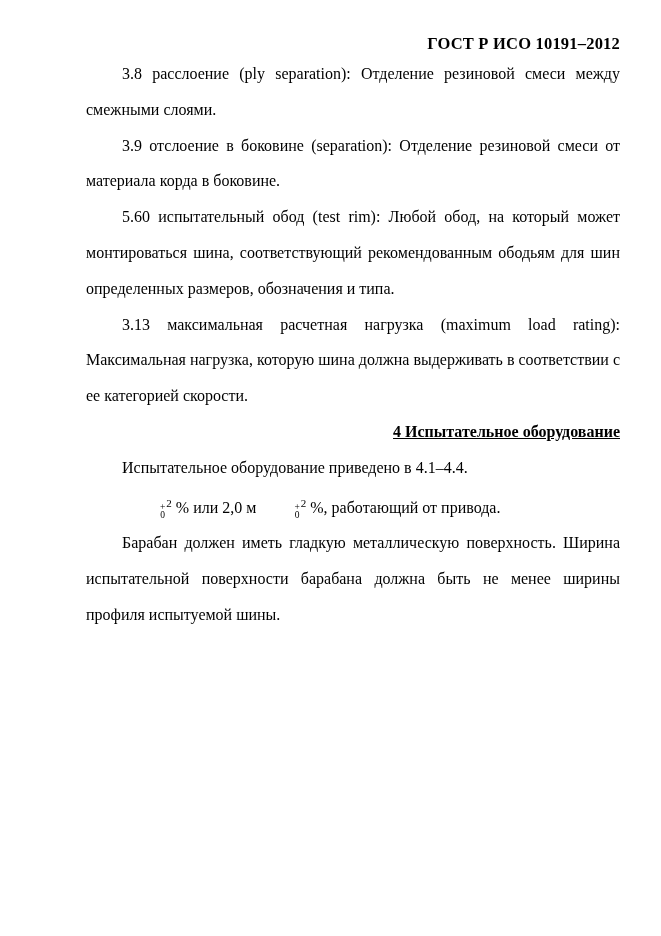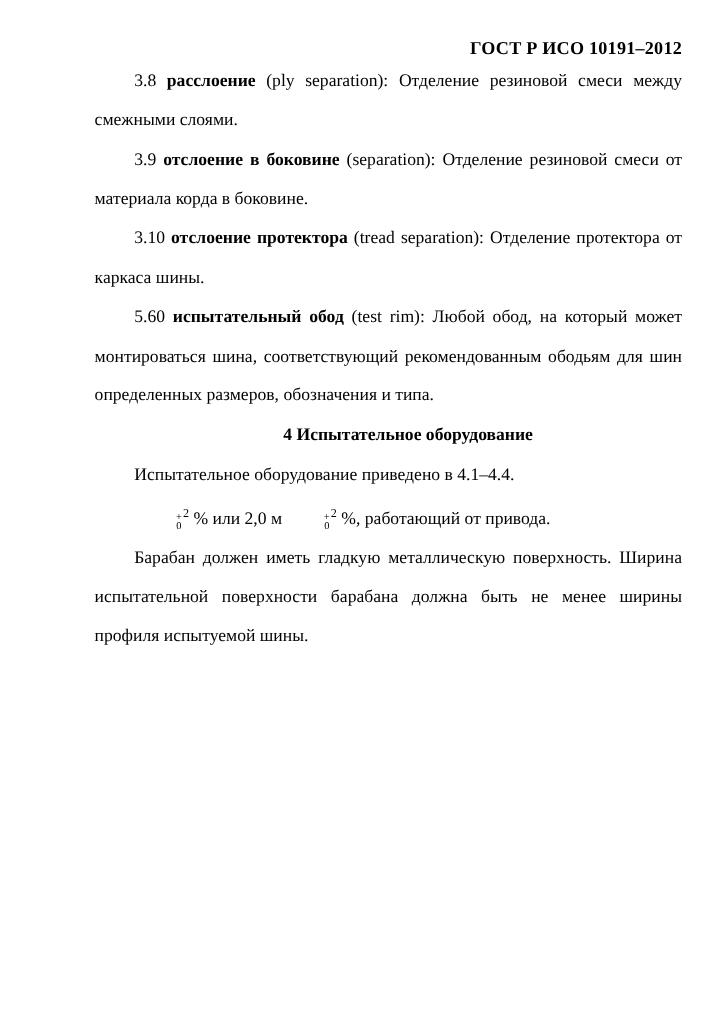--- a/index.html
+++ b/index.html
@@ -33,23 +33,24 @@
     font-size: 16px;
     line-height: 35.8px;
     text-align: justify;
   }
   .content p {
     margin: 0;
     text-indent: 36px;
   }
   .content p.heading {
     font-weight: 700;
-    text-align: center;
+    text-align: right;
+    text-decoration: underline;
   }
-  .b { font-weight: 700; }
+  .b { font-weight: 400; }
   .tol {
     display: inline-block;
     text-align: center;
     vertical-align: -5px;
     font-size: 9.5px;
     line-height: 8px;
     margin-left: 2px;
   }
   .tol .tu, .tol .tl {
     display: block;
@@ -73,25 +74,25 @@
 <div class="page">
 
   <div class="doc-header">ГОСТ Р ИСО 10191–2012</div>
 
   <div class="content">
 
     <p><span>3.8 </span><span class="b">расслоение</span><span> (ply separation): Отделение резиновой смеси между смежными слоями.</span></p>
 
     <p><span>3.9 </span><span class="b">отслоение в боковине</span><span> (separation): Отделение резиновой смеси от материала корда в боковине.</span></p>
 
-    <p><span>3.10 </span><span class="b">отслоение протектора</span><span> (tread separation): Отделение протектора от каркаса шины.</span></p>
 
     <p><span>5.60 </span><span class="b">испытательный обод</span><span> (test rim): Любой обод, на который может монтироваться шина, соответствующий рекомендованным ободьям для шин определенных размеров, обозначения и типа.</span></p>
 
 
+    <p><span>3.13 </span><span class="b">максимальная расчетная нагрузка</span><span> (</span><span class="b">maximum load rating</span><span>): Максимальная нагрузка, которую шина должна выдерживать в соответствии с ее категорией скорости.</span></p>
 
     <p class="heading">4 Испытательное оборудование</p>
 
     <p><span>Испытательное оборудование приведено в 4.1–4.4.</span></p>
 
     <p><span class="tol"><span class="tu">+</span><span class="tl">0</span></span><span class="tol-exp">2</span><span> % или 2,0 м</span><span class="tol"><span class="tu">+</span><span class="tl">0</span></span><span class="tol-exp">2</span><span> %, работающий от привода.</span></p>
 
     <p><span>Барабан должен иметь гладкую металлическую поверхность. Ширина испытательной поверхности барабана должна быть не менее ширины профиля испытуемой шины.</span></p>
 
   </div>

